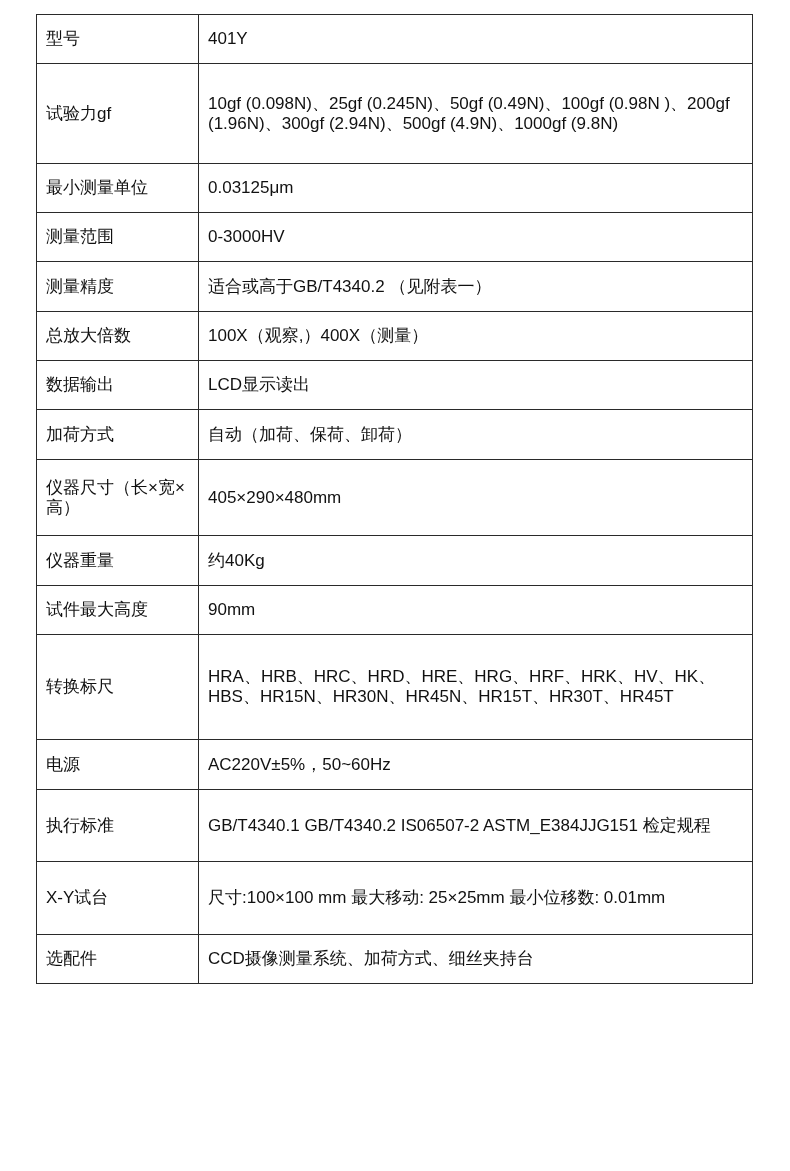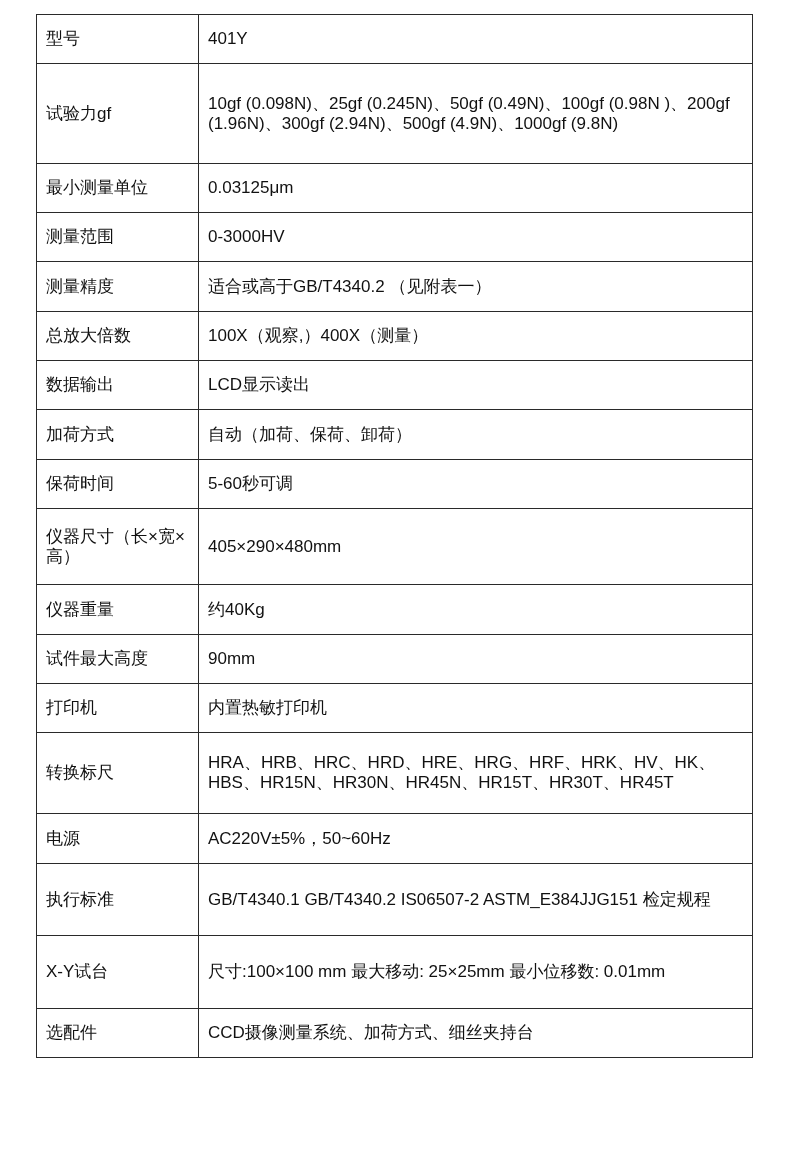--- a/index.html
+++ b/index.html
@@ -48,41 +48,33 @@
         <td class="v">100X（观察,）400X（测量）</td>
       </tr>
     <tr style="height:49px">
         <td class="k">数据输出</td>
         <td class="v">LCD显示读出</td>
       </tr>
     <tr style="height:50px">
         <td class="k">加荷方式</td>
         <td class="v">自动（加荷、保荷、卸荷）</td>
       </tr>
-    <tr style="height:49px">
-        <td class="k">保荷时间</td>
-        <td class="v">5-60秒可调</td>
-      </tr>
     <tr style="height:76px">
         <td class="k">仪器尺寸（长×宽×高）</td>
         <td class="v">405×290×480mm</td>
       </tr>
     <tr style="height:50px">
         <td class="k">仪器重量</td>
         <td class="v">约40Kg</td>
       </tr>
     <tr style="height:49px">
         <td class="k">试件最大高度</td>
         <td class="v">90mm</td>
       </tr>
-    <tr style="height:49px">
-        <td class="k">打印机</td>
-        <td class="v">内置热敏打印机</td>
-      </tr>
-    <tr style="height:81px">
+    <tr style="height:105px">
         <td class="k">转换标尺</td>
         <td class="v">HRA、HRB、HRC、HRD、HRE、HRG、HRF、HRK、HV、HK、HBS、HR15N、HR30N、HR45N、HR15T、HR30T、HR45T</td>
       </tr>
     <tr style="height:50px">
         <td class="k">电源</td>
         <td class="v">AC220V±5%，50~60Hz</td>
       </tr>
     <tr style="height:72px">
         <td class="k">执行标准</td>
         <td class="v">GB/T4340.1 GB/T4340.2 IS06507-2 ASTM_E384JJG151 检定规程</td>

